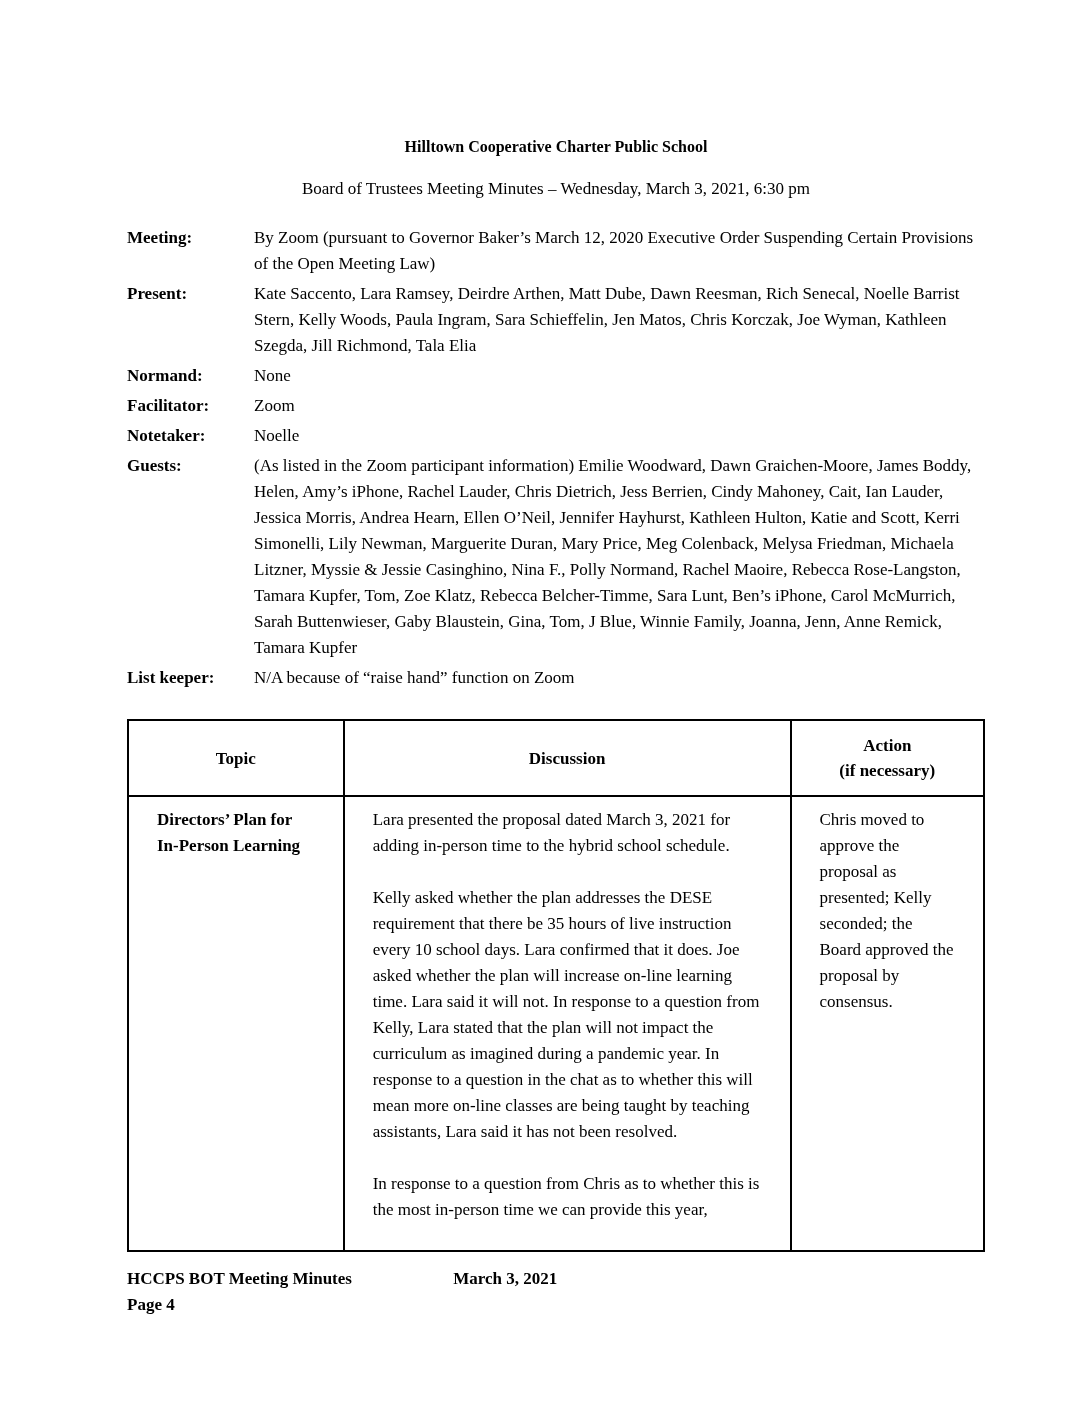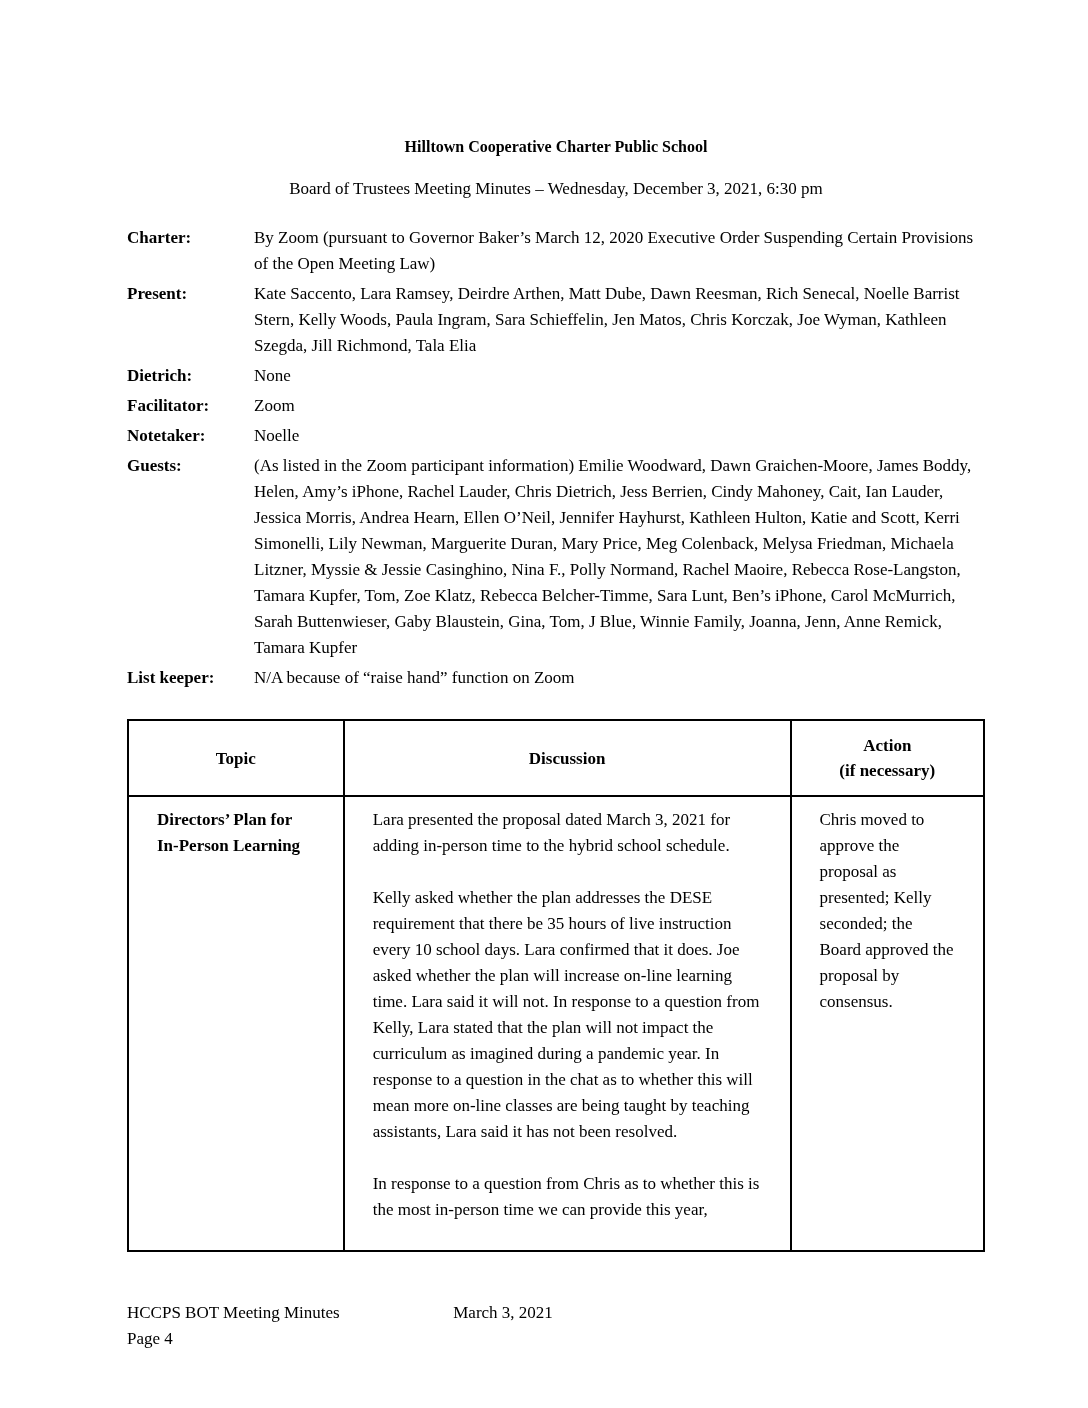--- a/index.html
+++ b/index.html
@@ -78,54 +78,55 @@
   tr.body-row td {
     height: 433px;
   }
   .para {
     margin: 0;
   }
   .para + .para {
     margin-top: 26px;
   }
   .footer {
-    margin-top: 48px;
+    margin-top: 14px;
     line-height: 26px;
+    font-weight: bold;
   }
   .footer-left {
     display: inline-block;
     min-width: 322px;
   }
   .col-topic   { width: 25.2%; }
   .col-disc    { width: 52.2%; }
   .col-action  { width: 22.6%; }
 </style>
 </head>
 <body>
 
 <div class="page">
 
   <h1 class="title">Hilltown Cooperative Charter Public School</h1>
 
-  <p class="subtitle">Board of Trustees Meeting Minutes – Wednesday, December 3, 2021, 6:30 pm</p>
+  <p class="subtitle">Board of Trustees Meeting Minutes – Wednesday, March 3, 2021, 6:30 pm</p>
 
   <div class="meta">
 
     <div class="meta-row">
-      <div class="meta-label">Charter:</div>
+      <div class="meta-label">Meeting:</div>
       <div class="meta-value">By Zoom (pursuant to Governor Baker’s March 12, 2020 Executive Order Suspending Certain Provisions of the Open Meeting Law)</div>
     </div>
 
     <div class="meta-row">
       <div class="meta-label">Present:</div>
       <div class="meta-value">Kate Saccento, Lara Ramsey, Deirdre Arthen, Matt Dube, Dawn Reesman, Rich Senecal, Noelle Barrist Stern, Kelly Woods, Paula Ingram, Sara Schieffelin, Jen Matos, Chris Korczak, Joe Wyman, Kathleen Szegda, Jill Richmond, Tala Elia</div>
     </div>
 
     <div class="meta-row">
-      <div class="meta-label">Dietrich:</div>
+      <div class="meta-label">Normand:</div>
       <div class="meta-value">None</div>
     </div>
 
     <div class="meta-row">
       <div class="meta-label">Facilitator:</div>
       <div class="meta-value">Zoom</div>
     </div>
 
     <div class="meta-row">
       <div class="meta-label">Notetaker:</div>

